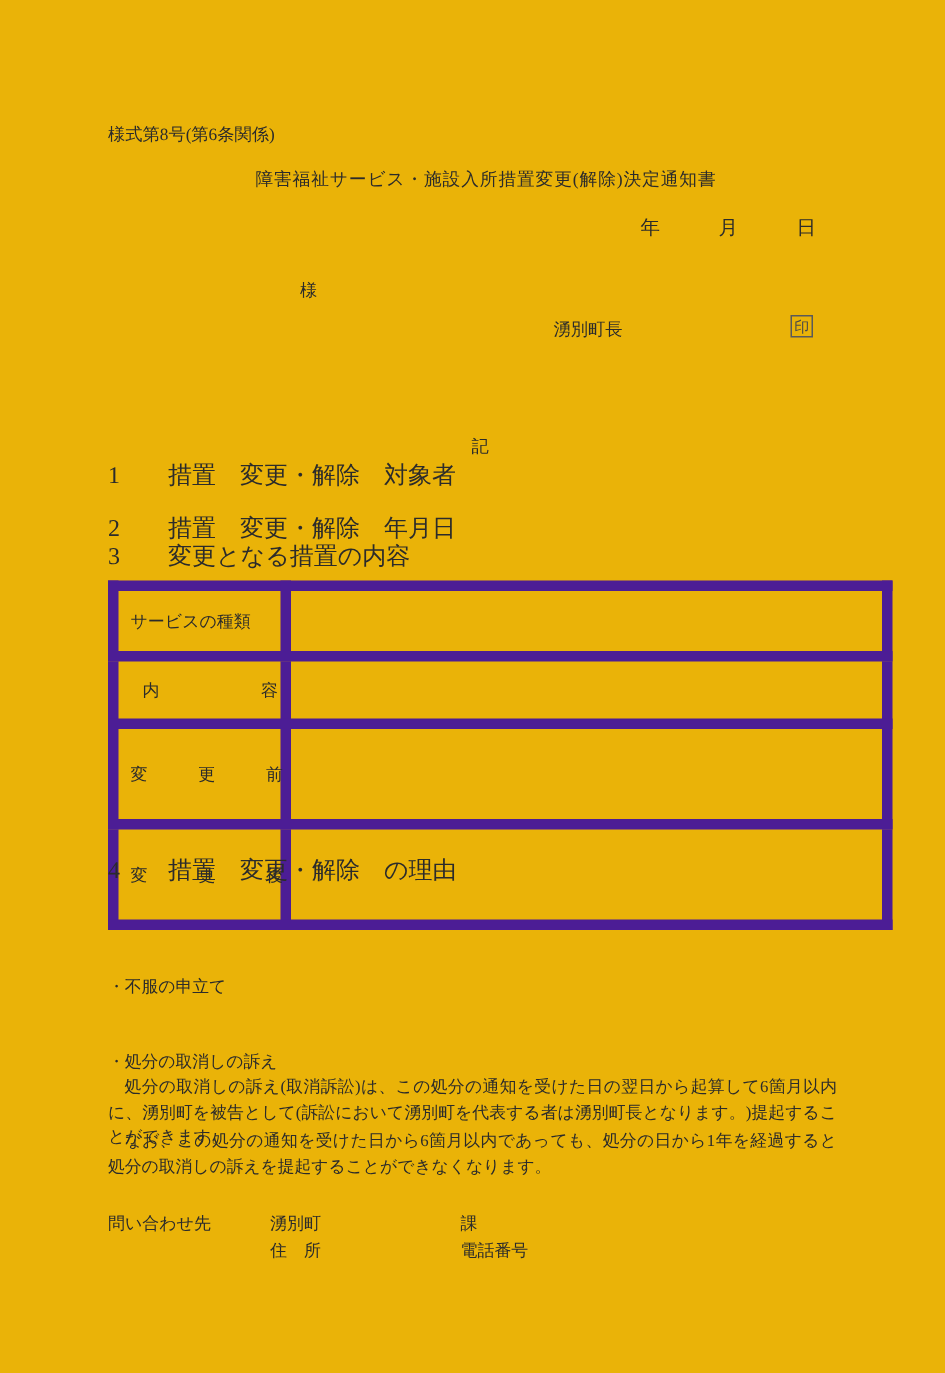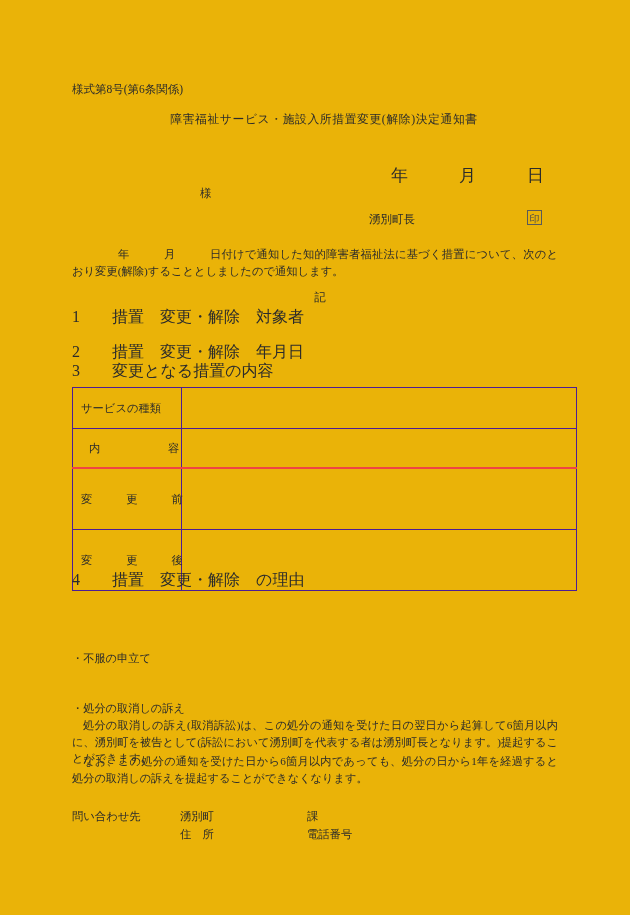--- a/index.html
+++ b/index.html
@@ -40,25 +40,25 @@
     width: 486px;
     text-align: center;
     font-size: 11.8px;
     letter-spacing: 0.6px;
     white-space: pre;
     padding-left: 18px;
     box-sizing: border-box;
   }
   .date-line {
     position: absolute;
-    top: 164px;
+    top: 143px;
     left: 0;
     width: 486px;
     text-align: right;
-    font-size: 17px;
+    font-size: 13px;
     white-space: pre;
     padding-right: 14px;
     box-sizing: border-box;
   }
   .addressee {
     position: absolute;
     top: 186px;
     left: 128px;
     font-size: 11.5px;
     white-space: pre;
@@ -126,21 +126,21 @@
   
   .tbl {
     position: absolute;
     top: 387px;
     left: 0;
     width: 486px;
     border-collapse: collapse;
     table-layout: fixed;
   }
   .tbl td {
-    border: 1px solid #4c1d95;
+    border: 7px solid #4c1d95;
     font-size: 11.3px;
     padding: 0 0 0 8px;
     vertical-align: middle;
     white-space: pre;
     color: #2b2b2b;
   }
   .tbl td.lbl { width: 100px; }
   .tbl td.val { width: 386px; }
   .tbl tr.r1 td { height: 40px; }
   .tbl tr.r2 td { height: 38px; padding-left: 16px; }
@@ -198,21 +198,20 @@
 
     <div class="date-line">年　　　月　　　日</div>
 
     <div class="addressee">様</div>
 
     <div class="issuer-row">
       <span class="issuer-name">湧別町長</span>
       <span class="seal-box">印</span>
     </div>
 
-    <div class="body-para">　　　　年　　　月　　　日付けで通知した知的障害者福祉法に基づく措置について、次のとおり変更(解除)することとしましたので通知します。</div>
 
     <div class="ki">記</div>
 
     <div class="item item-1"><span>1</span>　　<span>措置　変更・解除　対象者</span></div>
 
     <div class="item item-2"><span>2</span>　　<span>措置　変更・解除　年月日</span></div>
 
     <div class="item item-3"><span>3</span>　　<span>変更となる措置の内容</span></div>
 
     <table class="tbl">

